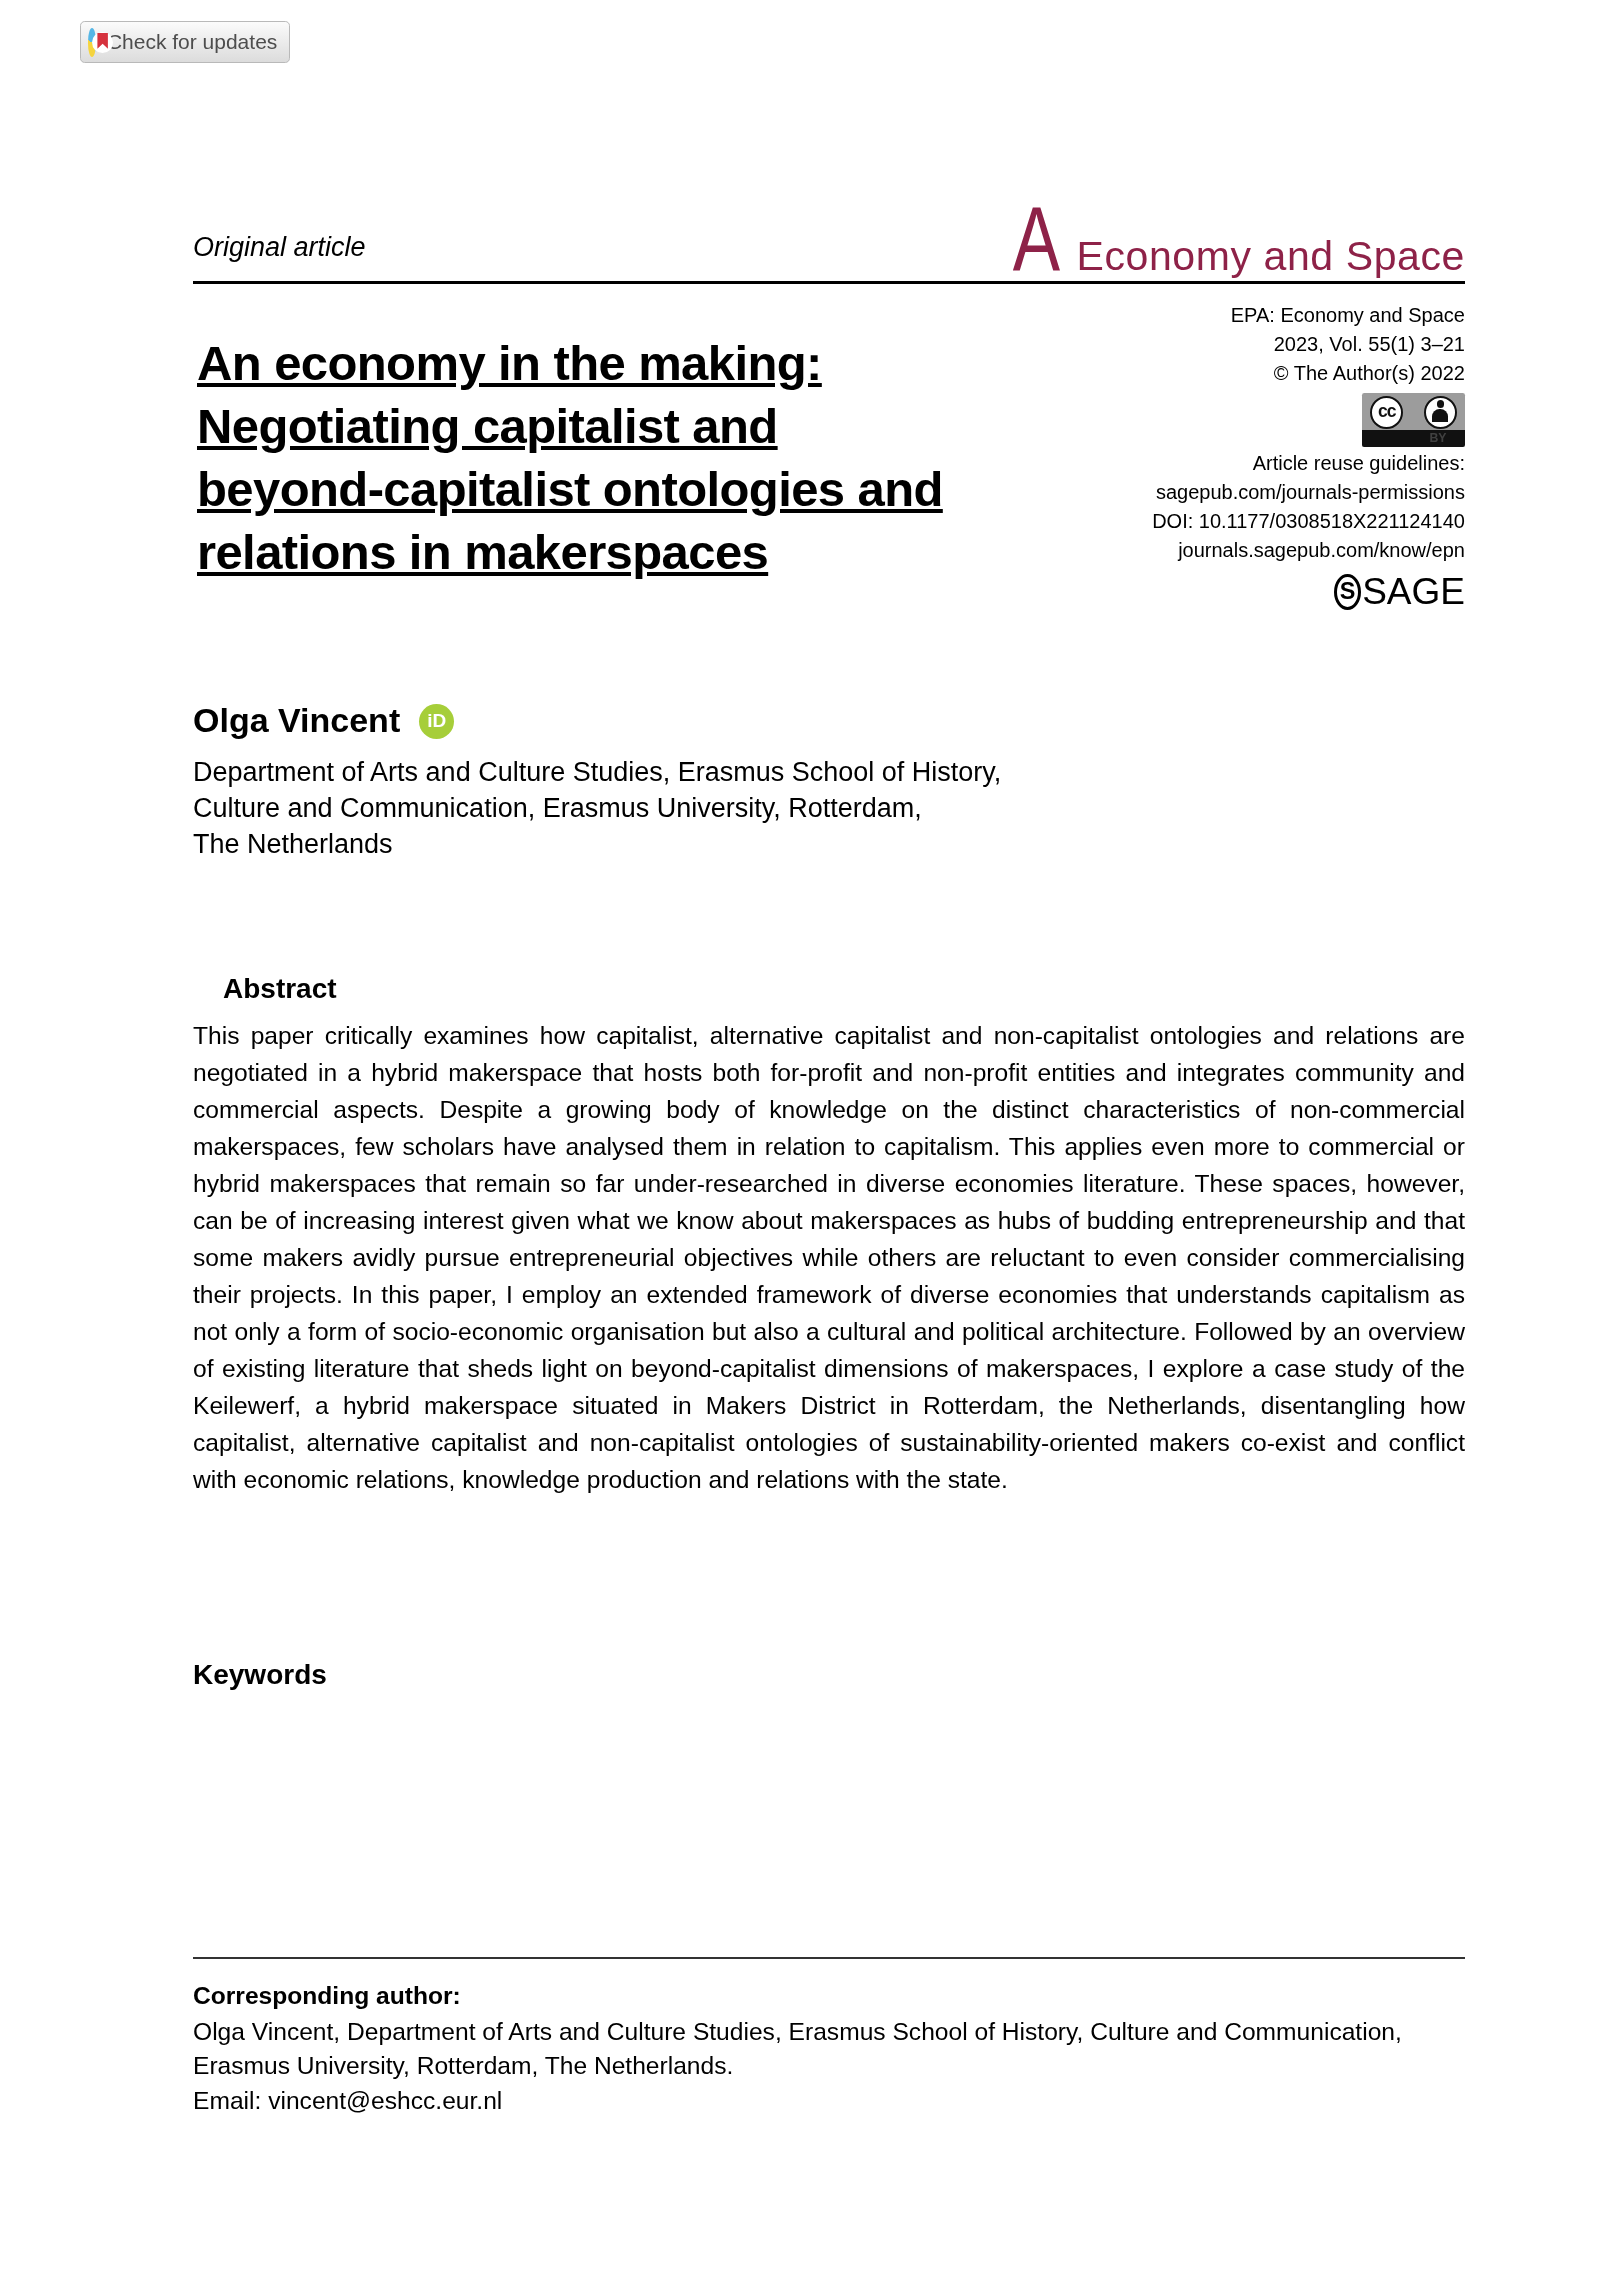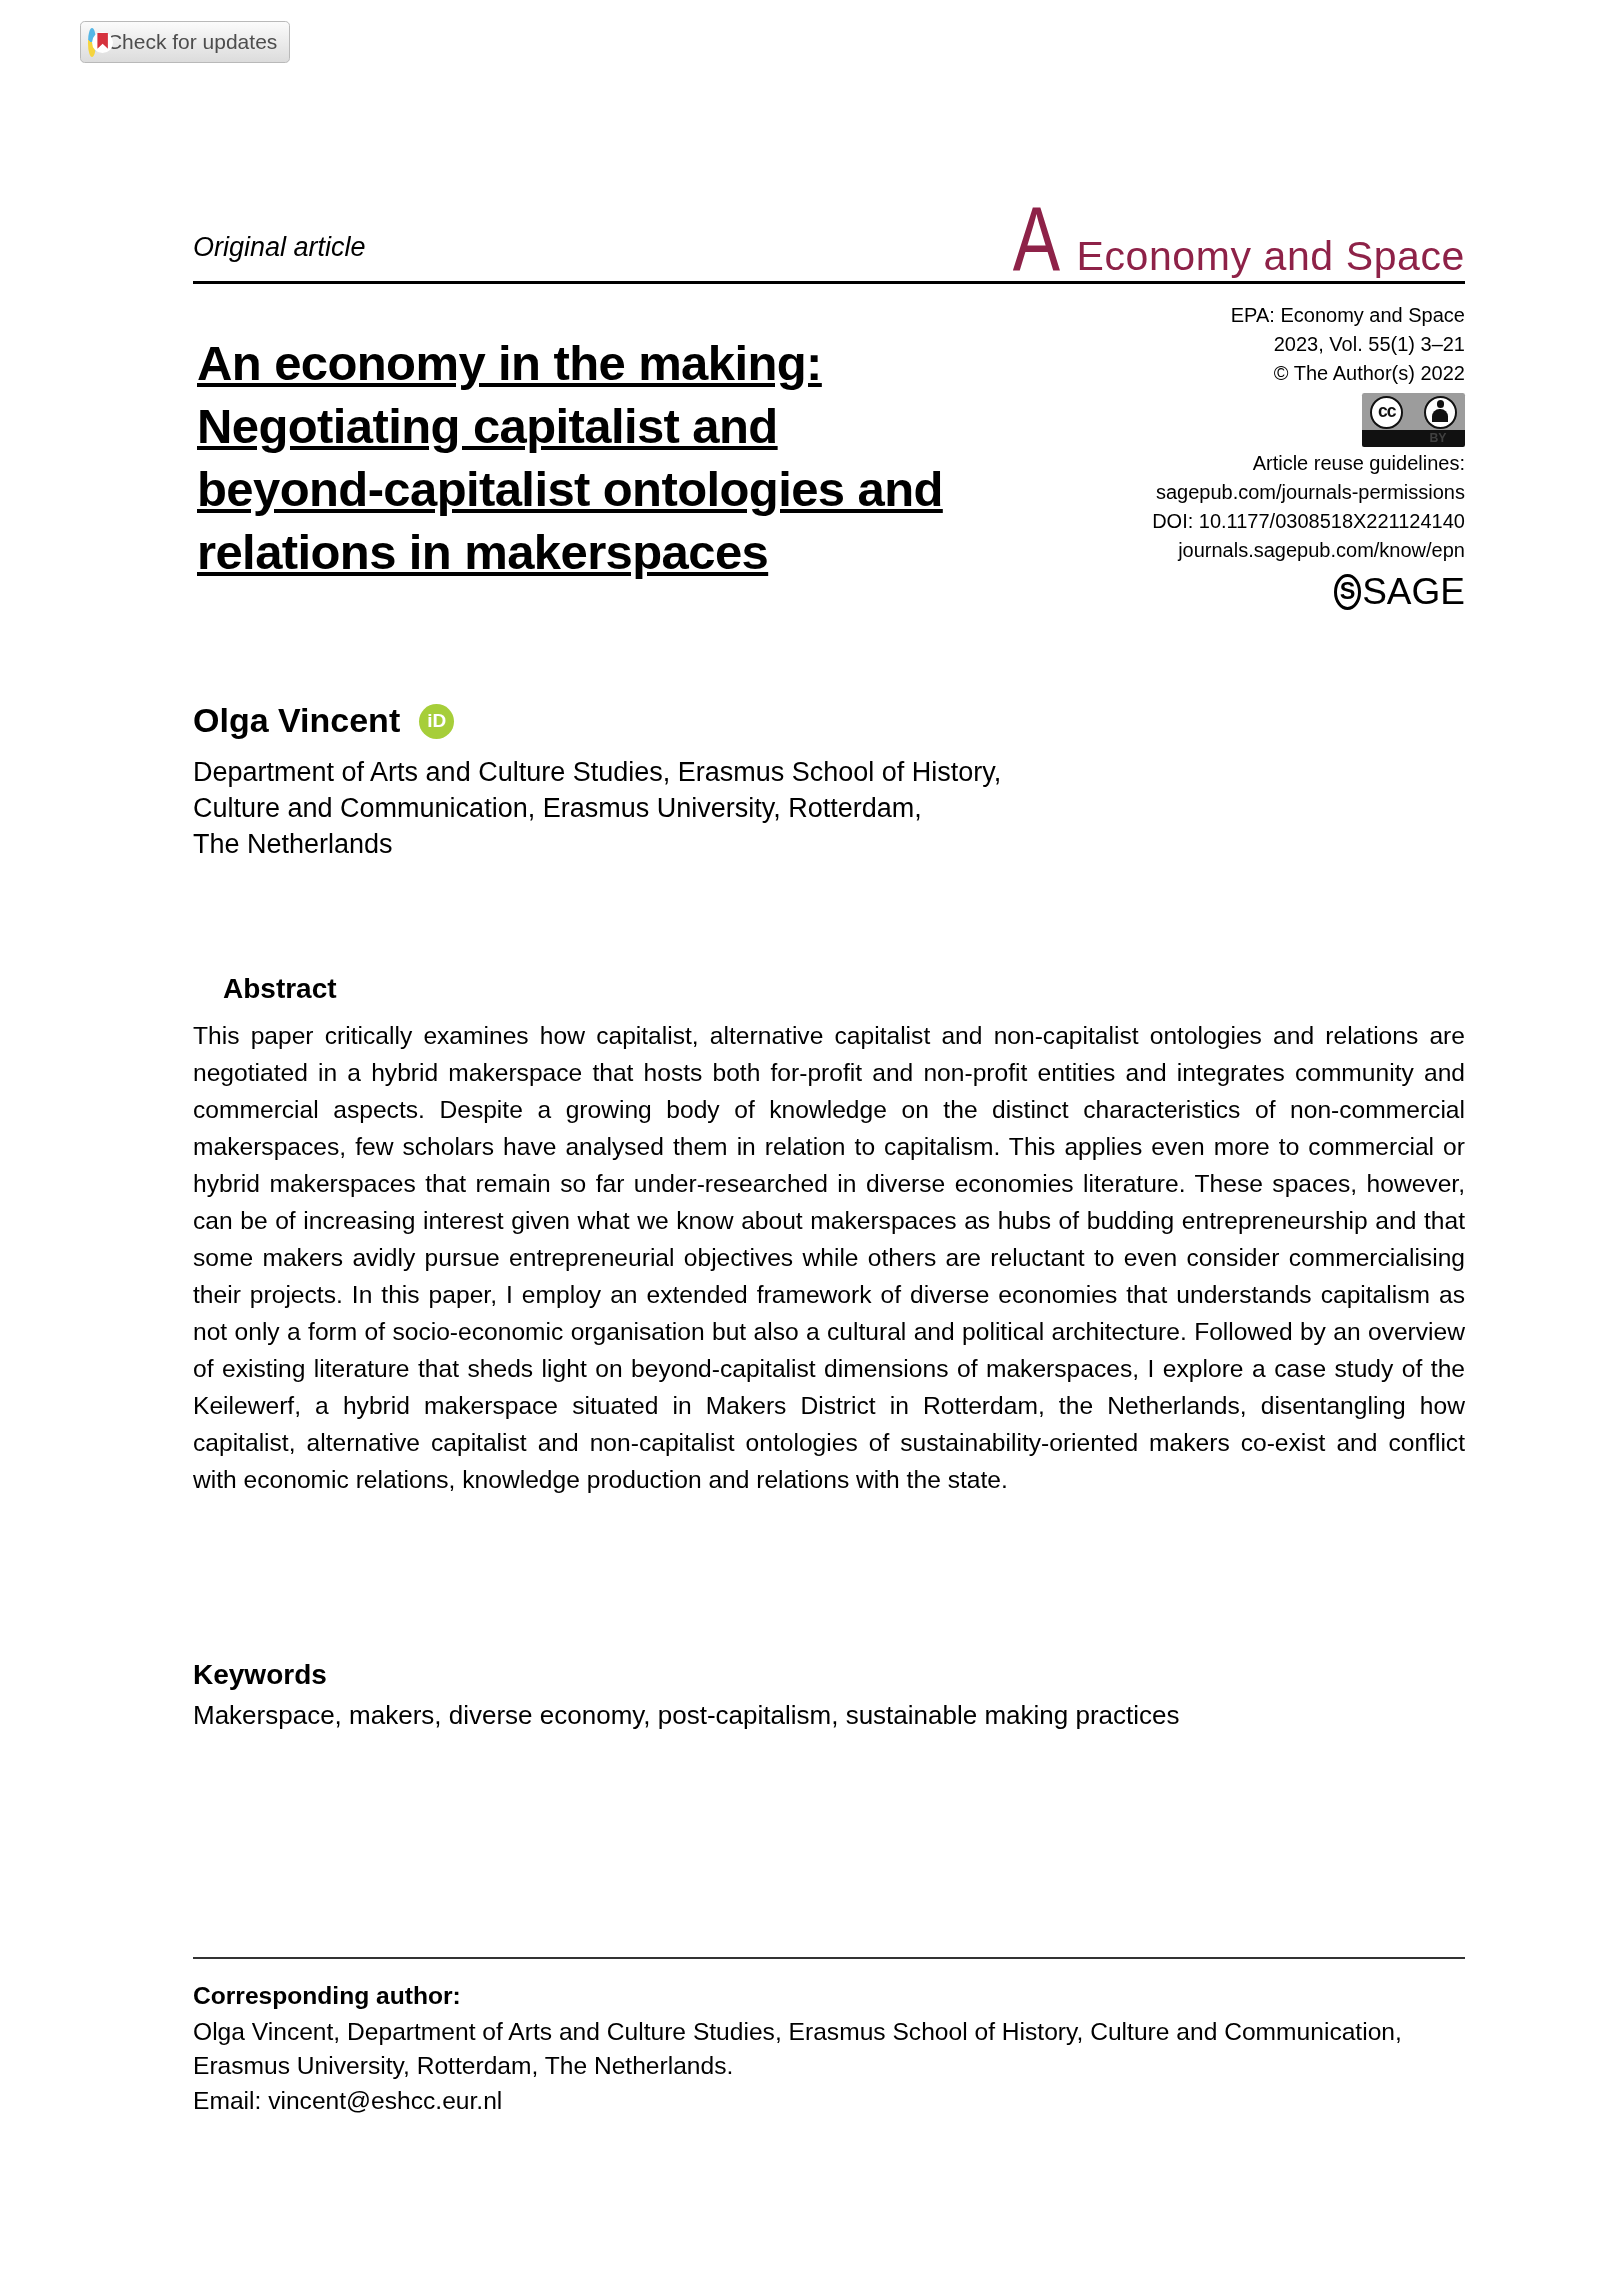--- a/index.html
+++ b/index.html
@@ -155,21 +155,20 @@
     <span>Olga Vincent</span><span class="orcid">iD</span>
   </div>
   <div class="affiliation">Department of Arts and Culture Studies, Erasmus School of History,
 Culture and Communication, Erasmus University, Rotterdam,
 The Netherlands</div>
 
   <div class="abstract-heading">Abstract</div>
   <div class="abstract-text">This paper critically examines how capitalist, alternative capitalist and non-capitalist ontologies and relations are negotiated in a hybrid makerspace that hosts both for-profit and non-profit entities and integrates community and commercial aspects. Despite a growing body of knowledge on the distinct characteristics of non-commercial makerspaces, few scholars have analysed them in relation to capitalism. This applies even more to commercial or hybrid makerspaces that remain so far under-researched in diverse economies literature. These spaces, however, can be of increasing interest given what we know about makerspaces as hubs of budding entrepreneurship and that some makers avidly pursue entrepreneurial objectives while others are reluctant to even consider commercialising their projects. In this paper, I employ an extended framework of diverse economies that understands capitalism as not only a form of socio-economic organisation but also a cultural and political architecture. Followed by an overview of existing literature that sheds light on beyond-capitalist dimensions of makerspaces, I explore a case study of the Keilewerf, a hybrid makerspace situated in Makers District in Rotterdam, the Netherlands, disentangling how capitalist, alternative capitalist and non-capitalist ontologies of sustainability-oriented makers co-exist and conflict with economic relations, knowledge production and relations with the state.</div>
 
   <div class="keywords-heading">Keywords</div>
-  <div class="keywords-text">Makerspace, makers, diverse economy, post-capitalism, sustainable making practices</div>
 
   <div class="footer-rule"></div>
   <div class="footer-heading">Corresponding author:</div>
   <div class="footer-text">Olga Vincent, Department of Arts and Culture Studies, Erasmus School of History, Culture and Communication, Erasmus University, Rotterdam, The Netherlands.</div>
   <div class="footer-email">Email: vincent@eshcc.eur.nl</div>
 
 </div>
 
 
 </body></html>

